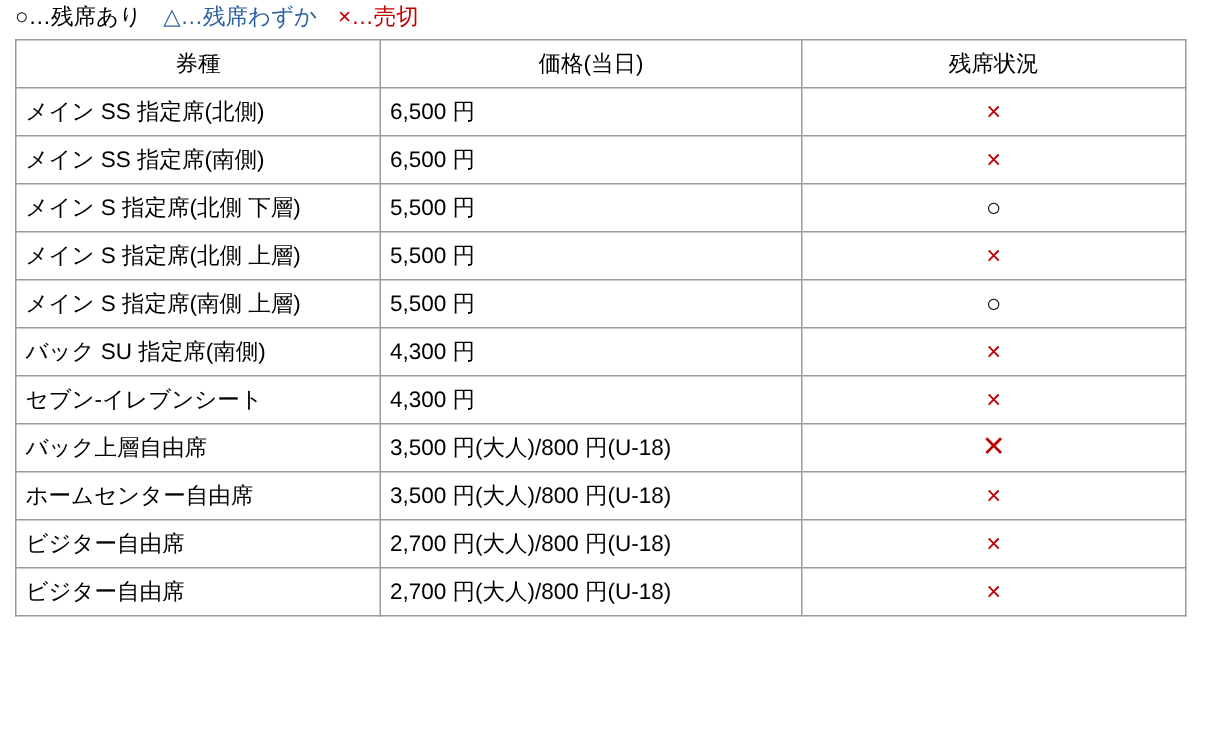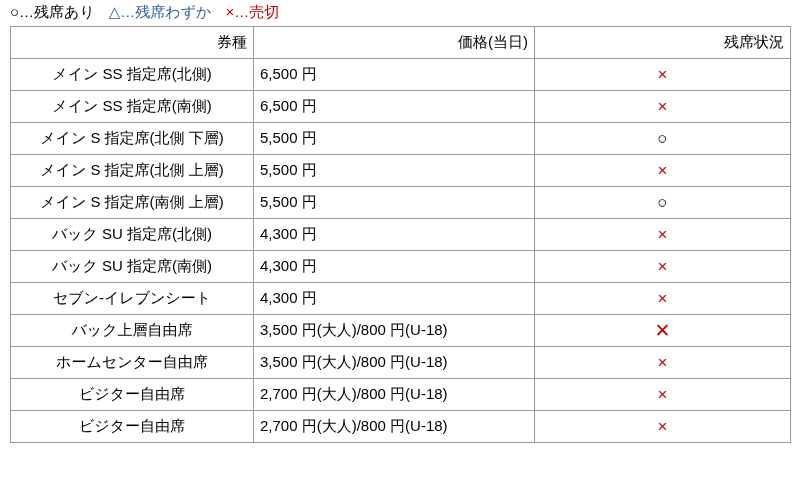--- a/index.html
+++ b/index.html
@@ -52,28 +52,28 @@
   }
   table.fare th, table.fare td {
     border: 1px solid #9a9a9a;
     height: 32px;
     padding: 0 6px;
     box-sizing: border-box;
     vertical-align: middle;
     font-weight: normal;
   }
   table.fare thead th {
-    text-align: right;
+    text-align: center;
   }
   col.c-type { width: 243px; }
   col.c-price { width: 281px; }
   col.c-avail { width: 256px; }
 
   td.type {
-    text-align: center;
+    text-align: left;
   }
   td.price {
   }
   td.avail {
     text-align: center;
   }
   .sym {
     font-size: 17px;
     line-height: 1;
   }
@@ -123,25 +123,20 @@
           <td class="type">メイン S 指定席(北側 上層)</td>
           <td class="price">5,500 円</td>
           <td class="avail"><span class="sym cross">×</span></td>
         </tr>
         <tr>
           <td class="type">メイン S 指定席(南側 上層)</td>
           <td class="price">5,500 円</td>
           <td class="avail"><span class="sym circle">○</span></td>
         </tr>
         <tr>
-          <td class="type">バック SU 指定席(北側)</td>
-          <td class="price">4,300 円</td>
-          <td class="avail"><span class="sym cross">×</span></td>
-        </tr>
-        <tr>
           <td class="type">バック SU 指定席(南側)</td>
           <td class="price">4,300 円</td>
           <td class="avail"><span class="sym cross">×</span></td>
         </tr>
         <tr>
           <td class="type">セブン-イレブンシート</td>
           <td class="price">4,300 円</td>
           <td class="avail"><span class="sym cross">×</span></td>
         </tr>
         <tr>

